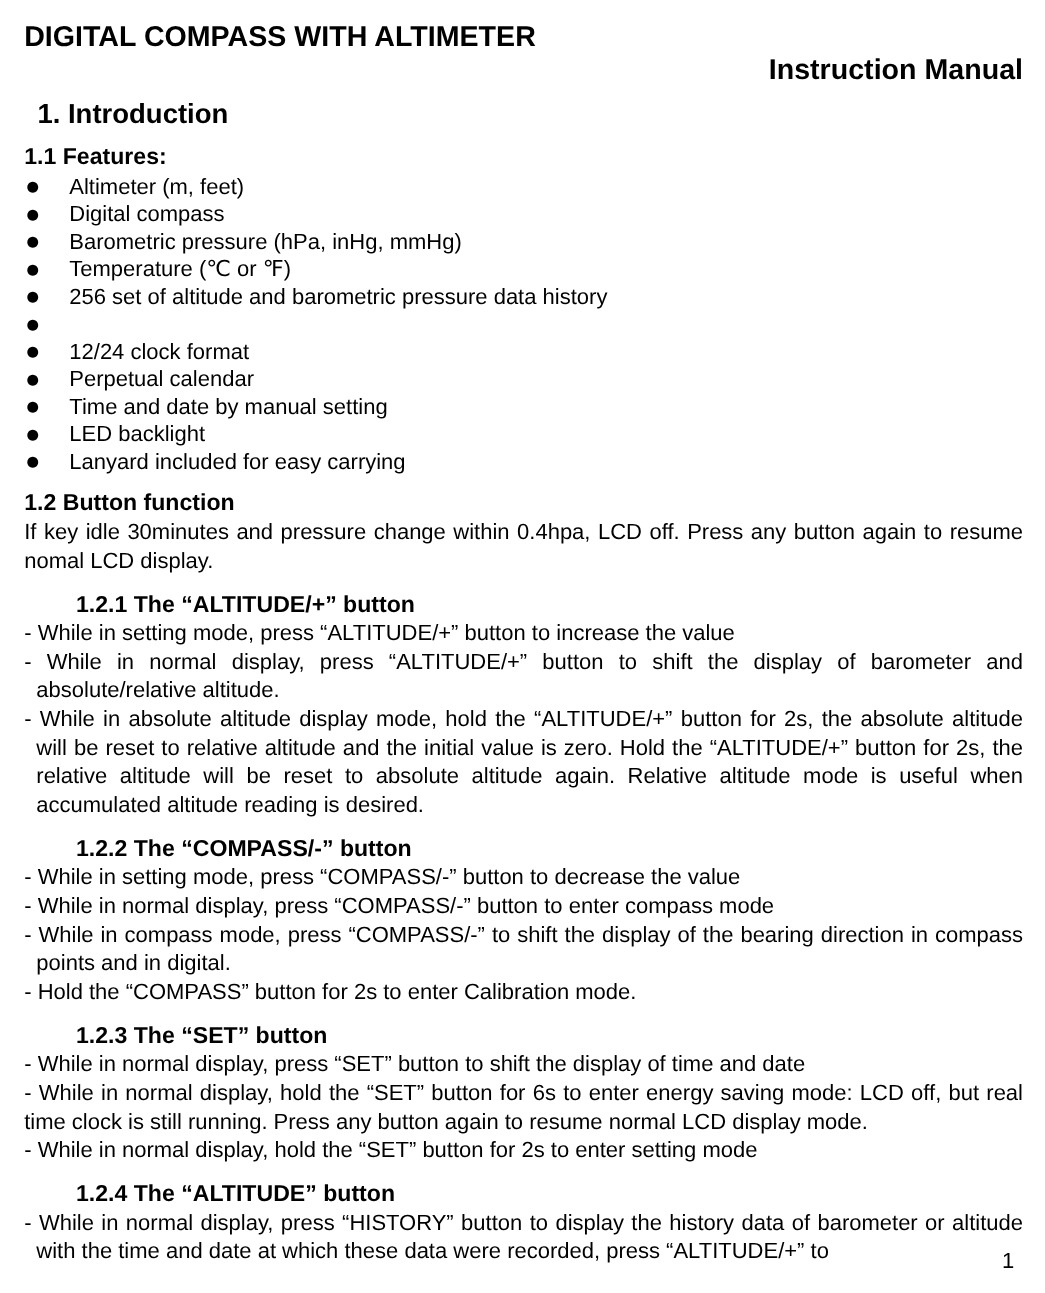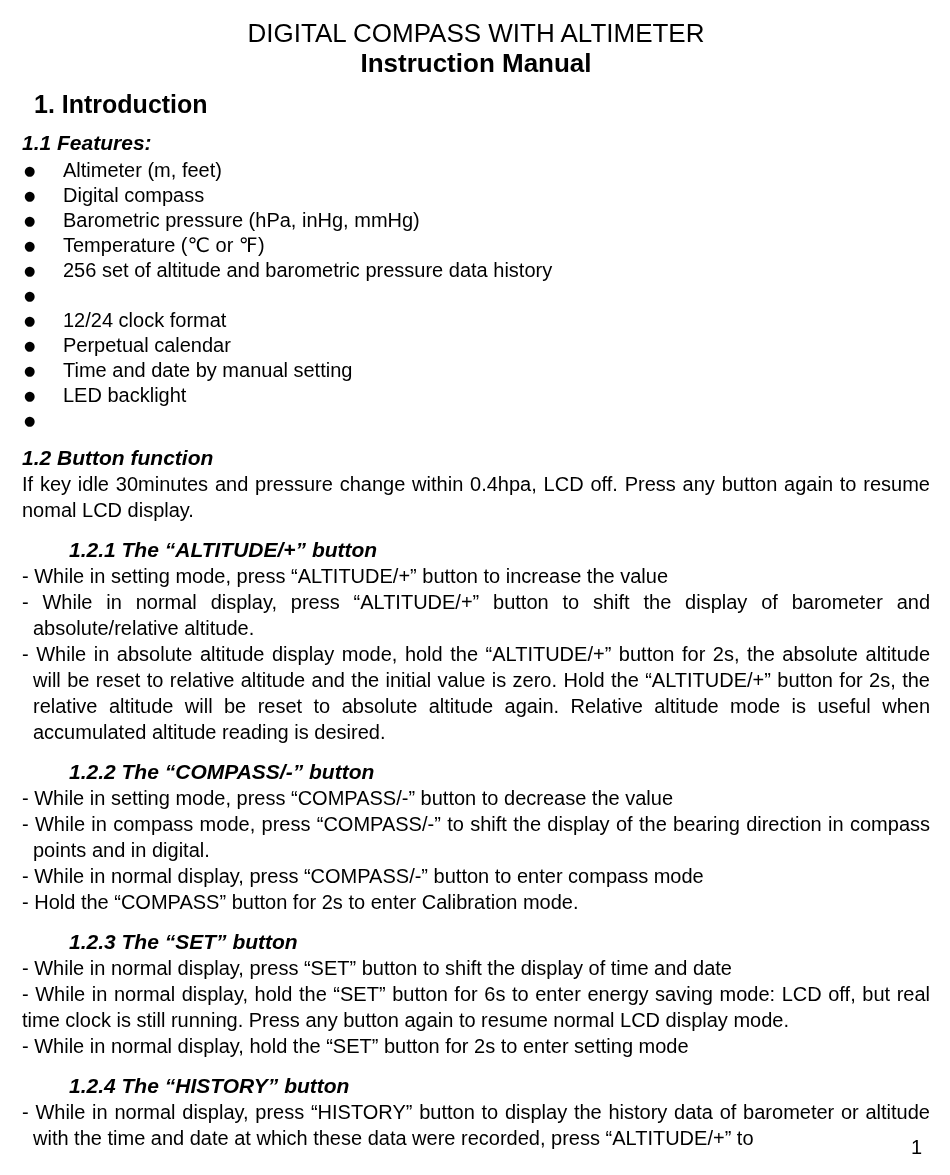--- a/index.html
+++ b/index.html
@@ -3,24 +3,24 @@
 <meta charset="utf-8">
 <style>
   html,body { margin:0; padding:0; background:#ffffff; }
   .page {
     width:950px; height:1175px; box-sizing:border-box;
     padding:18px 20px 0 22px;
     position:relative; overflow:hidden;
     background:#ffffff; color:#000;
     font-family:"Liberation Sans","DejaVu Sans",sans-serif;
   }
-  .doc-title   { font-size:26px; line-height:30px; font-weight:normal; text-align:center; margin:0; }
-  .doc-subtitle{ font-size:26px; line-height:30px; font-weight:bold; text-align:center; margin:0; }
+  .doc-title   { font-size:26px; line-height:30px; font-weight:bold; text-align:left; margin:0; }
+  .doc-subtitle{ font-size:26px; line-height:30px; font-weight:bold; text-align:right; margin:0; }
   .h-intro     { font-size:25px; line-height:28px; font-weight:bold; margin:12px; }
-  .h3          { font-size:21px; line-height:26px; font-weight:bold; margin:0;font-style:italic; }
+  .h3          { font-size:21px; line-height:26px; font-weight:bold; margin:0; }
   .h-features  { margin-top:2px; }
   .h-bf        { margin-top:12px; }
   .sec-h       { margin-top:14px;margin-left:47px; }
   .features { list-style:none; margin:2px 0 0 0; padding:0; }
   .features li { display:flex; font-size:20px; line-height:25px; }
   .bullet { flex:none; width:41px; padding-left:2px; box-sizing:border-box;
             font-size:13px; line-height:25px; font-family:"DejaVu Sans",sans-serif; }
   .body-text { font-size:20px; line-height:26px; margin:0; }
   .just { text-align:justify; }
   .hang { padding-left:11px; text-indent:-11px; }
@@ -72,48 +72,49 @@
     <li>
         <span class="bullet">●</span>
         <span>Time and date by manual setting</span>
       </li>
     <li>
         <span class="bullet">●</span>
         <span>LED backlight</span>
       </li>
     <li>
         <span class="bullet">●</span>
+        <span>Lanyard included for easy carrying</span>
       </li>
   </ul>
 
   <h3 class="h3 h-bf">1.2 Button function</h3>
   <p class="body-text just">If key idle 30minutes and pressure change within 0.4hpa, LCD off. Press any button again to resume nomal LCD display.</p>
 
   <section>
     <h3 class="h3 sec-h">1.2.1 The “ALTITUDE/+” button</h3>
     <p class="body-text hang">- While in setting mode, press “ALTITUDE/+” button to increase the value</p>
     <p class="body-text just hang">- While in normal display, press “ALTITUDE/+” button to shift the display of barometer and absolute/relative altitude.</p>
     <p class="body-text just hang">- While in absolute altitude display mode, hold the “ALTITUDE/+” button for 2s, the absolute altitude will be reset to relative altitude and the initial value is zero. Hold the “ALTITUDE/+” button for 2s, the relative altitude will be reset to absolute altitude again. Relative altitude mode is useful when accumulated altitude reading is desired.</p>
   </section>
 
   <section>
     <h3 class="h3 sec-h">1.2.2 The “COMPASS/-” button</h3>
     <p class="body-text hang">- While in setting mode, press “COMPASS/-” button to decrease the value</p>
+    <p class="body-text hang">- While in normal display, press “COMPASS/-” button to enter compass mode</p>
     <p class="body-text just hang">- While in compass mode, press “COMPASS/-” to shift the display of the bearing direction in compass points and in digital.</p>
-    <p class="body-text hang">- While in normal display, press “COMPASS/-” button to enter compass mode</p>
     <p class="body-text hang">- Hold the “COMPASS” button for 2s to enter Calibration mode.</p>
   </section>
 
   <section>
     <h3 class="h3 sec-h">1.2.3 The “SET” button</h3>
     <p class="body-text hang">- While in normal display, press “SET” button to shift the display of time and date</p>
     <p class="body-text just">- While in normal display, hold the “SET” button for 6s to enter energy saving mode: LCD off, but real time clock is still running. Press any button again to resume normal LCD display mode.</p>
     <p class="body-text hang">- While in normal display, hold the “SET” button for 2s to enter setting mode</p>
   </section>
 
   <section>
-    <h3 class="h3 sec-h">1.2.4 The “HISTORY” button</h3>
+    <h3 class="h3 sec-h">1.2.4 The “ALTITUDE” button</h3>
     <p class="body-text just hang">- While in normal display, press “HISTORY” button to display the history data of barometer or altitude with the time and date at which these data were recorded, press “ALTITUDE/+” to</p>
   </section>
 
   <div class="page-num">1</div>
 
 </div>
 
 </body></html>

